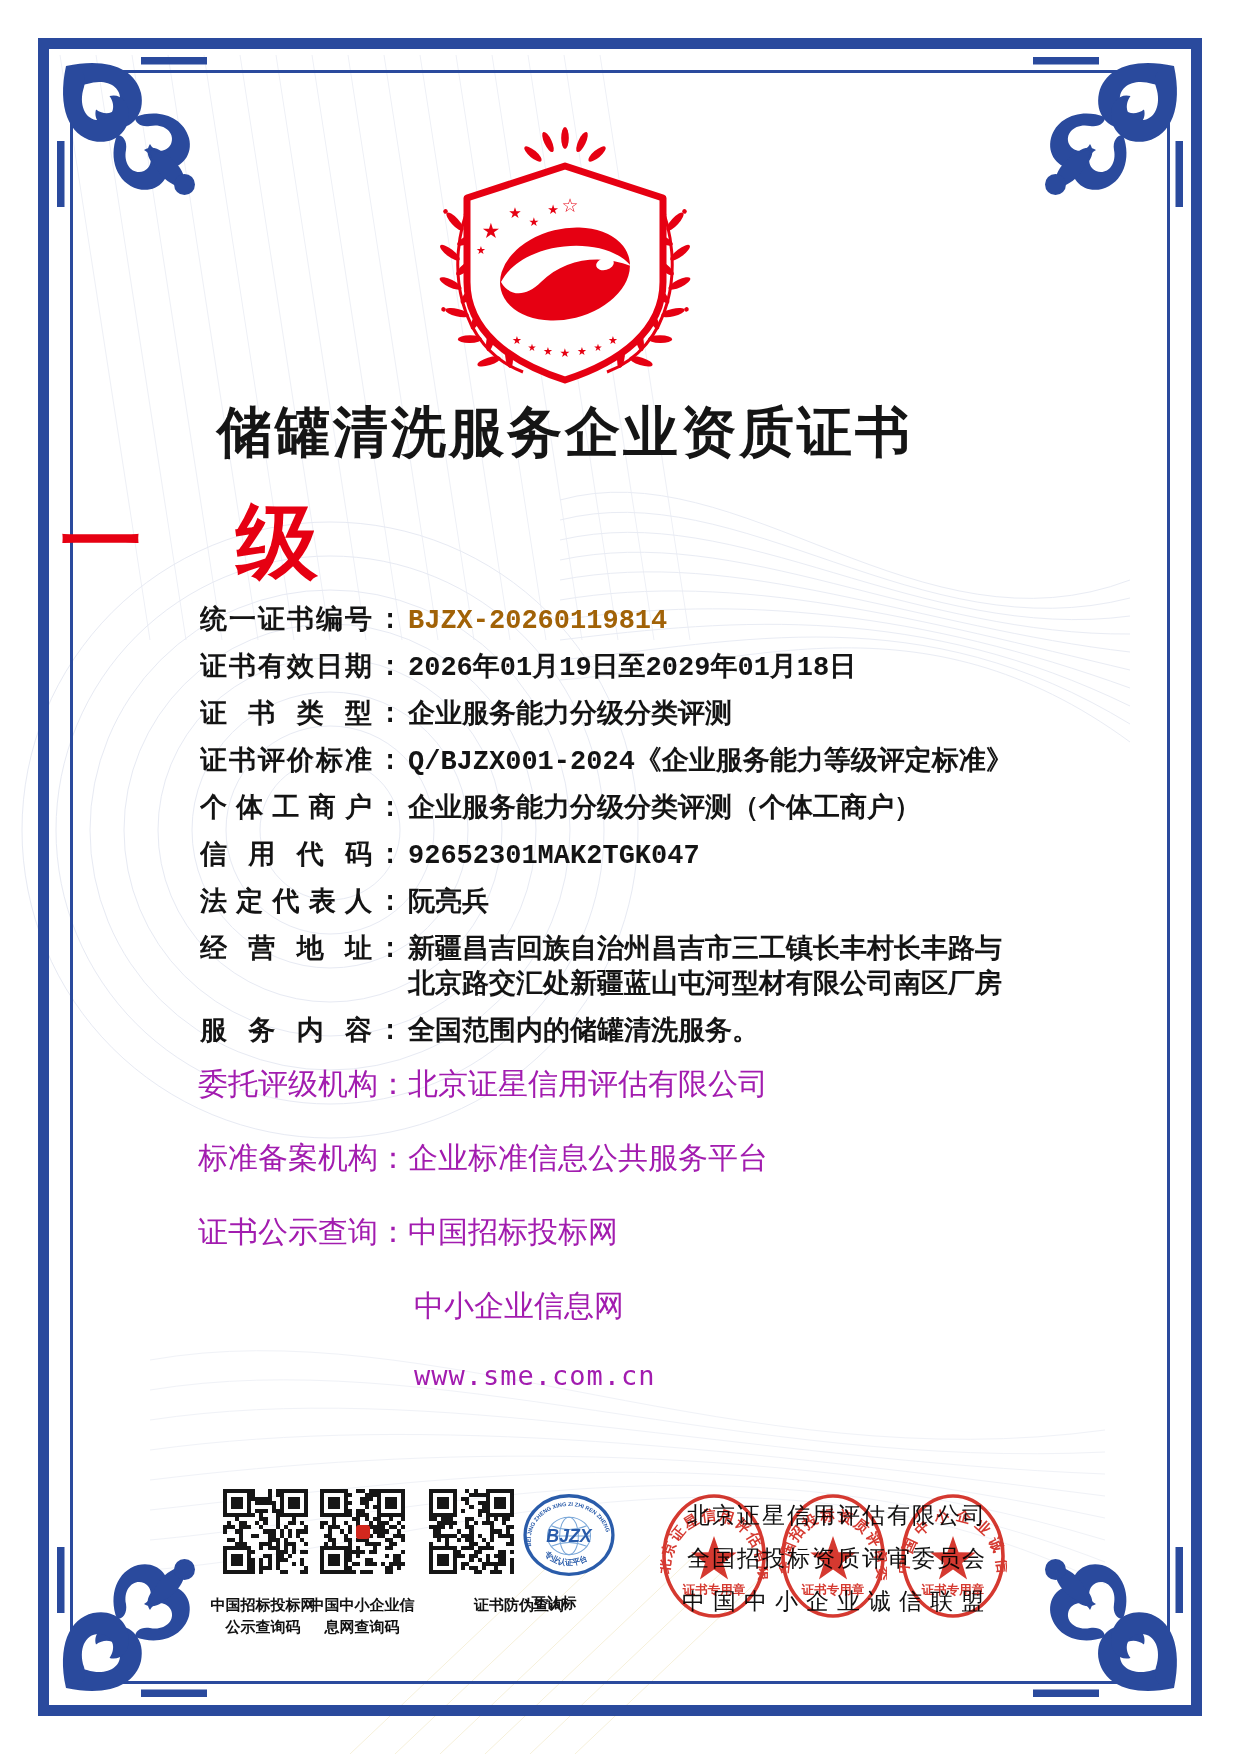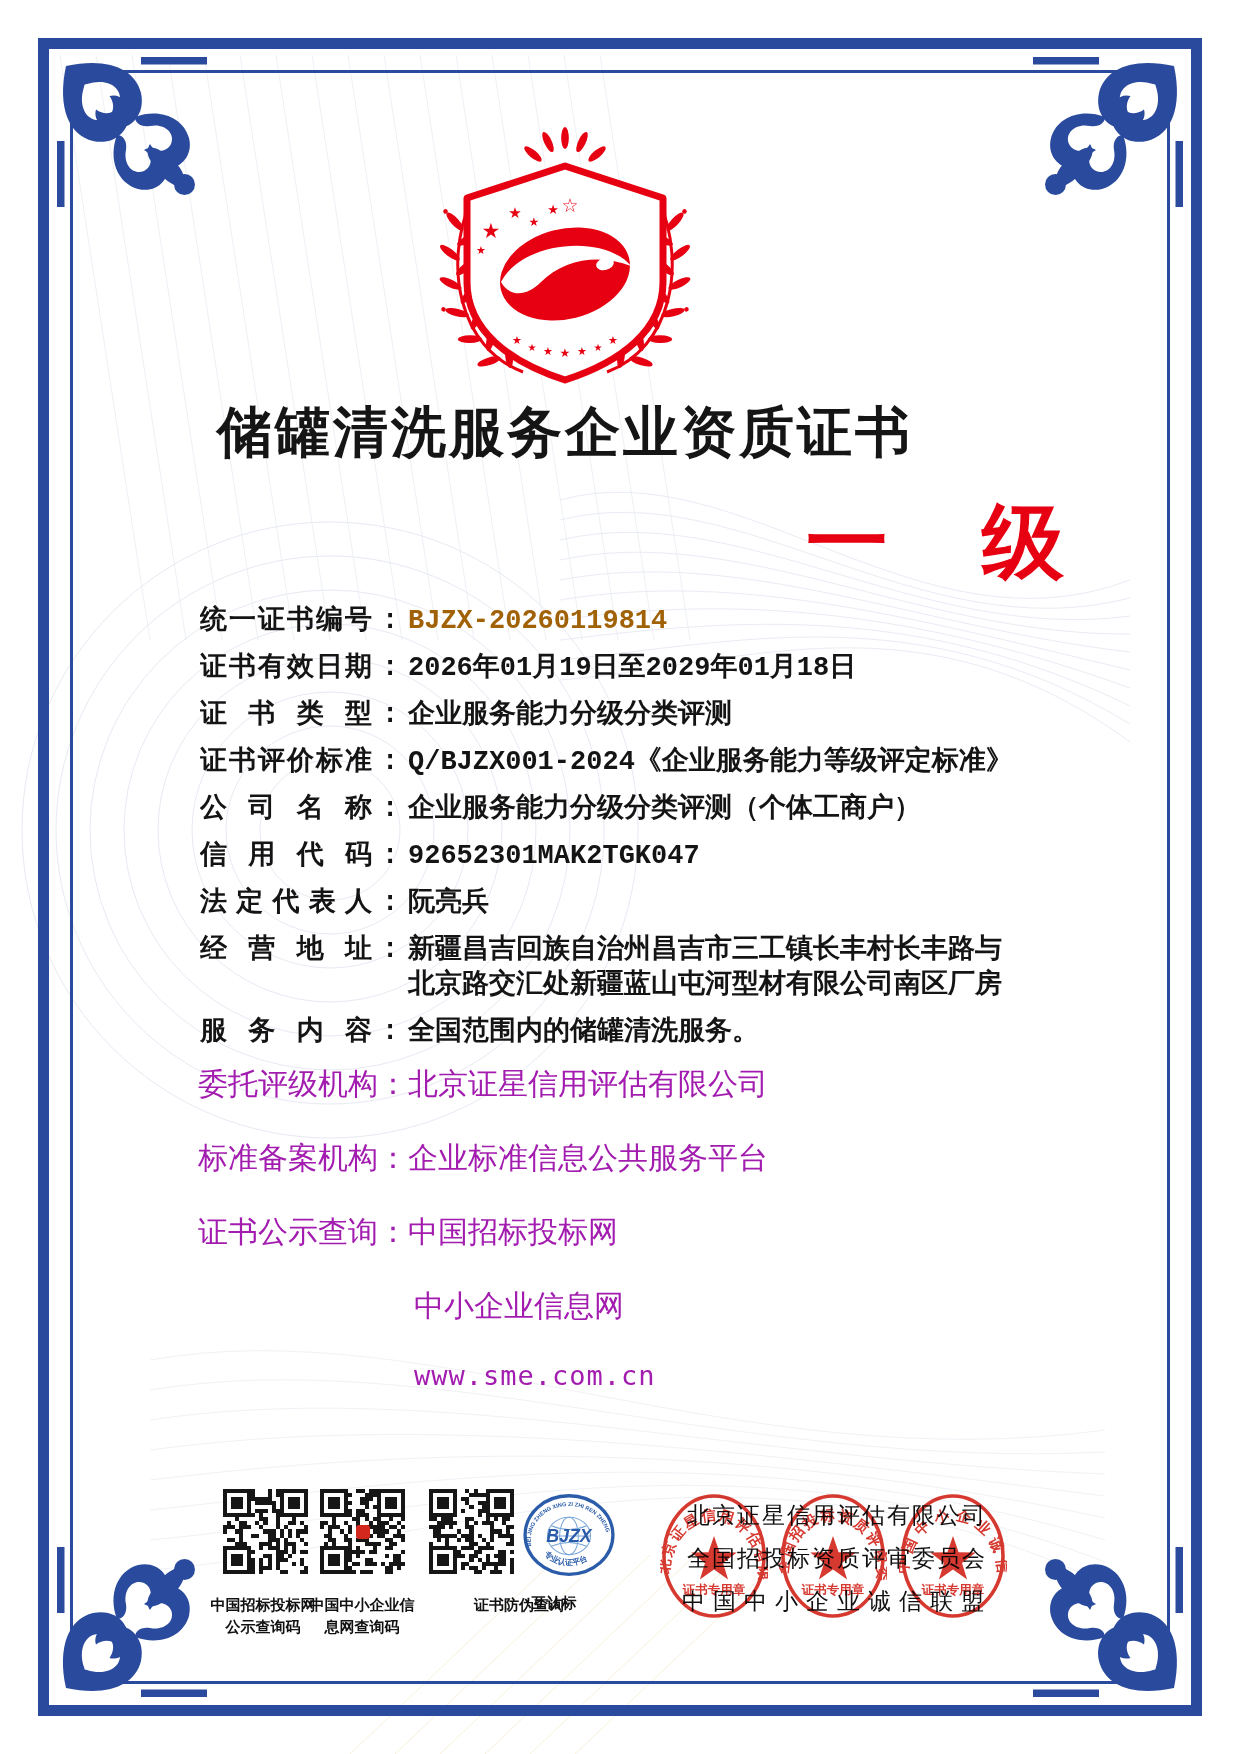--- a/index.html
+++ b/index.html
@@ -10,21 +10,21 @@
   .inner-border{position:absolute;inset:70px;border:3px solid #2a4a9d;}
   .corner{position:absolute;width:150px;height:150px;color:#2a4a9d;}
   .c-tl{left:57px;top:57px;}
   .c-tr{right:57px;top:57px;transform:scaleX(-1);}
   .c-bl{left:57px;bottom:57px;transform:scaleY(-1);}
   .c-br{right:57px;bottom:57px;transform:scale(-1,-1);}
   .logo{position:absolute;left:400px;top:114px;width:330px;height:290px;}
   .title{position:absolute;left:60px;top:396px;width:1010px;text-align:center;
          font-family:"Liberation Serif","DejaVu Serif",serif;font-weight:700;font-size:55px;
          color:#151515;letter-spacing:3px;}
-  .level{position:absolute;left:60px;top:488px;width:1010px;text-align:right;
+  .level{position:absolute;left:60px;top:488px;width:1010px;text-align:left;
          font-family:"Liberation Serif","DejaVu Serif",serif;font-weight:700;font-size:82px;
          color:#e60012;letter-spacing:6px;}
   .fields{position:absolute;left:200px;top:604px;font-family:Liberation Mono, monospace;
           font-weight:700;font-size:27px;color:#141414;}
   .frow{display:flex;margin-bottom:12px;line-height:35px;}
   .flabel{display:inline-block;width:172px;text-align:justify;height:35px;overflow:hidden;flex:none;}
   .flabel::after{content:"";display:inline-block;width:100%;}
   .fcolon{width:36px;text-align:center;flex:none;}
   .fvalue{max-width:650px;}
   .red{color:#a16207;}
@@ -221,21 +221,21 @@
       <span class="flabel">证书类型</span>
       <span class="fcolon">:</span>
       <span class="fvalue">企业服务能力分级分类评测</span>
     </div>
     <div class="frow">
       <span class="flabel">证书评价标准</span>
       <span class="fcolon">:</span>
       <span class="fvalue">Q/BJZX001-2024《企业服务能力等级评定标准》</span>
     </div>
     <div class="frow">
-      <span class="flabel">公司名称</span>
+      <span class="flabel">个体工商户</span>
       <span class="fcolon">:</span>
       <span class="fvalue">企业服务能力分级分类评测（个体工商户）</span>
     </div>
     <div class="frow">
       <span class="flabel">信用代码</span>
       <span class="fcolon">:</span>
       <span class="fvalue">92652301MAK2TGK047</span>
     </div>
     <div class="frow">
       <span class="flabel">法定代表人</span>

